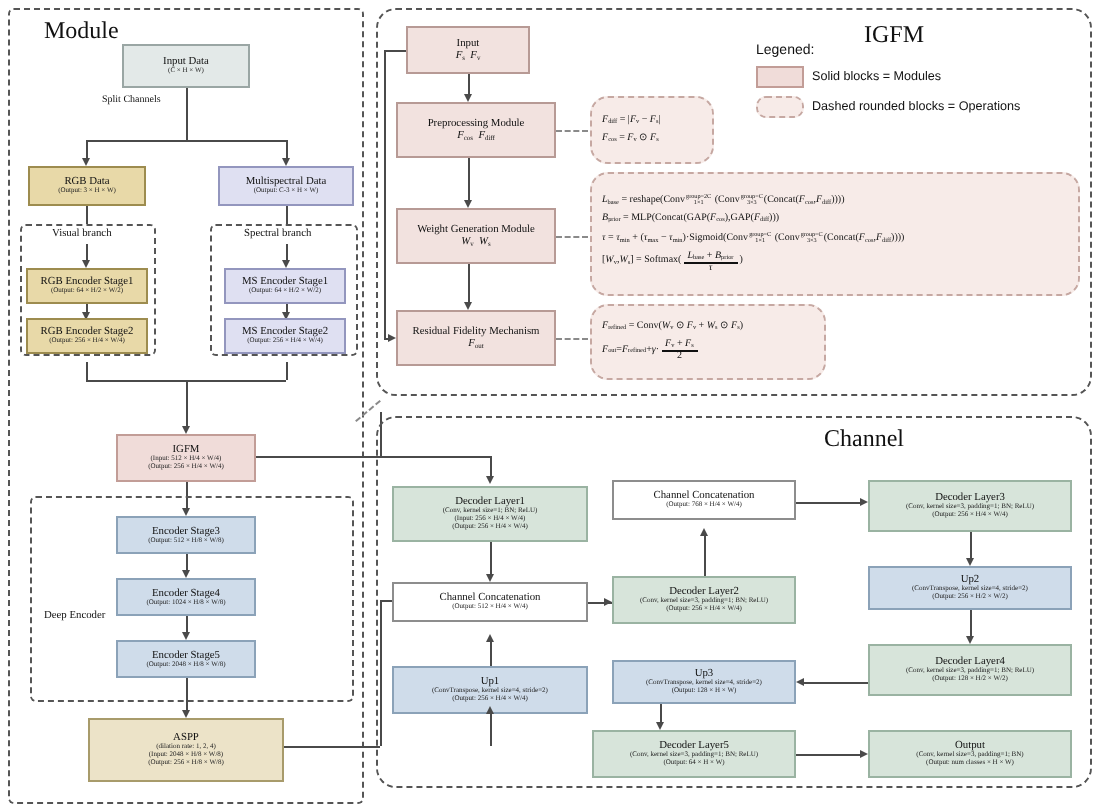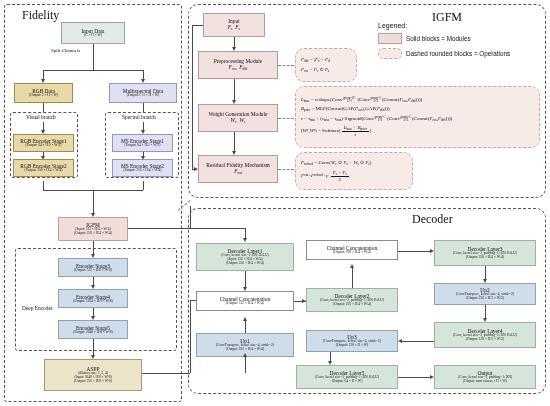--- a/index.html
+++ b/index.html
@@ -67,21 +67,21 @@
   .big-title{position:absolute;font-size:12px;font-family:"Liberation Serif",serif;color:#111;}
   .sec-lbl{position:absolute;font-size:5.4px;font-family:"Liberation Serif",serif;
            color:#111;background:#fff;padding:0 2px;white-space:nowrap;}
 </style>
 </head>
 <body>
 
 <div class="stage">
 
   <div class="panel" style="left:4px;top:4px;width:178px;height:398px;"></div>
-  <div class="big-title" style="left:22px;top:8px;">Fidelity</div>
+  <div class="big-title" style="left:22px;top:8px;">Module</div>
 
   <div class="node n-grey" style="left:61px;top:22px;width:64px;height:22px;">
     <div class="t">Input Data</div>
     <div class="s">(C × H × W)</div>
   </div>
 
   <div class="ln lnv" style="left:93px;top:44px;height:26px;"></div>
   <div class="edgelabel" style="left:49px;top:48px;">Split Channels</div>
 
   <div class="ln lnh" style="left:43px;top:70px;width:100px;"></div>
@@ -285,21 +285,21 @@
           <span class="den">2</span>
         </span>
     </div>
   </div>
 
   <div class="ln lnh" style="left:128px;top:228px;width:62px;"></div>
   <div class="ln lnv" style="left:190px;top:206px;height:22px;"></div>
   <div class="ln-dash-h" style="left:176px;top:205px;width:16px;transform:rotate(-40deg);"></div>
 
   <div class="panel rounded" style="left:188px;top:208px;width:358px;height:186px;"></div>
-  <div class="big-title" style="left:412px;top:212px;">Decoder</div>
+  <div class="big-title" style="left:412px;top:212px;">Channel</div>
 
   <div class="ln lnh" style="left:142px;top:373px;width:48px;"></div>
   <div class="ln lnv" style="left:190px;top:300px;height:73px;"></div>
   <div class="ln lnh" style="left:190px;top:300px;width:10px;"></div>
   <div class="arw arw-r" style="left:199px;top:297.5px;"></div>
 
   <div class="node n-green" style="left:196px;top:243px;width:98px;height:28px;">
     <div class="t">Decoder Layer1</div>
     <div class="s">(Conv, kernel size=1; BN; ReLU)</div>
     <div class="s">(Input: 256 × H/4 × W/4)</div>

